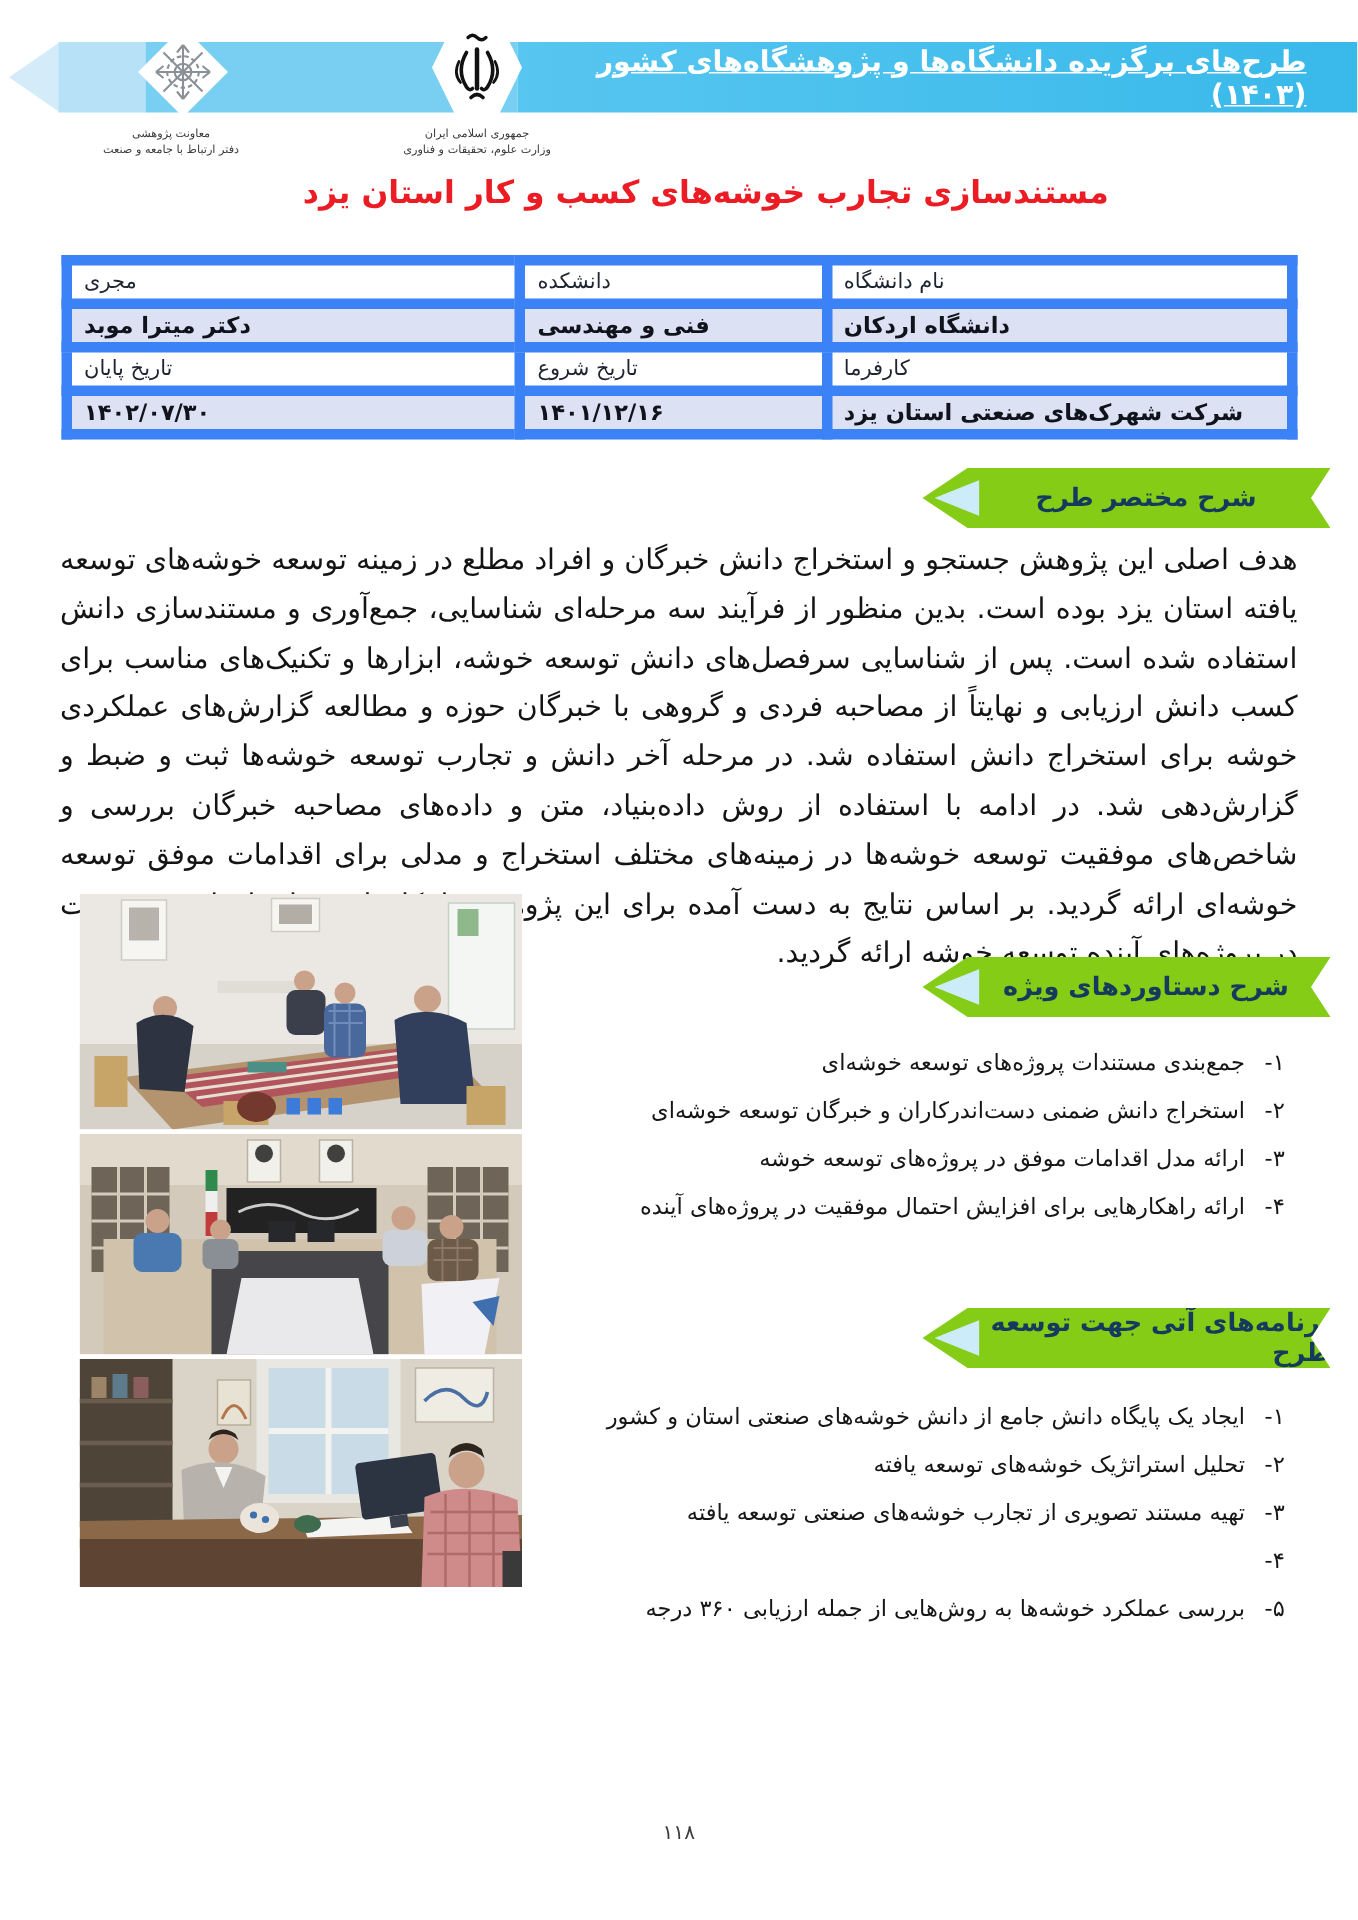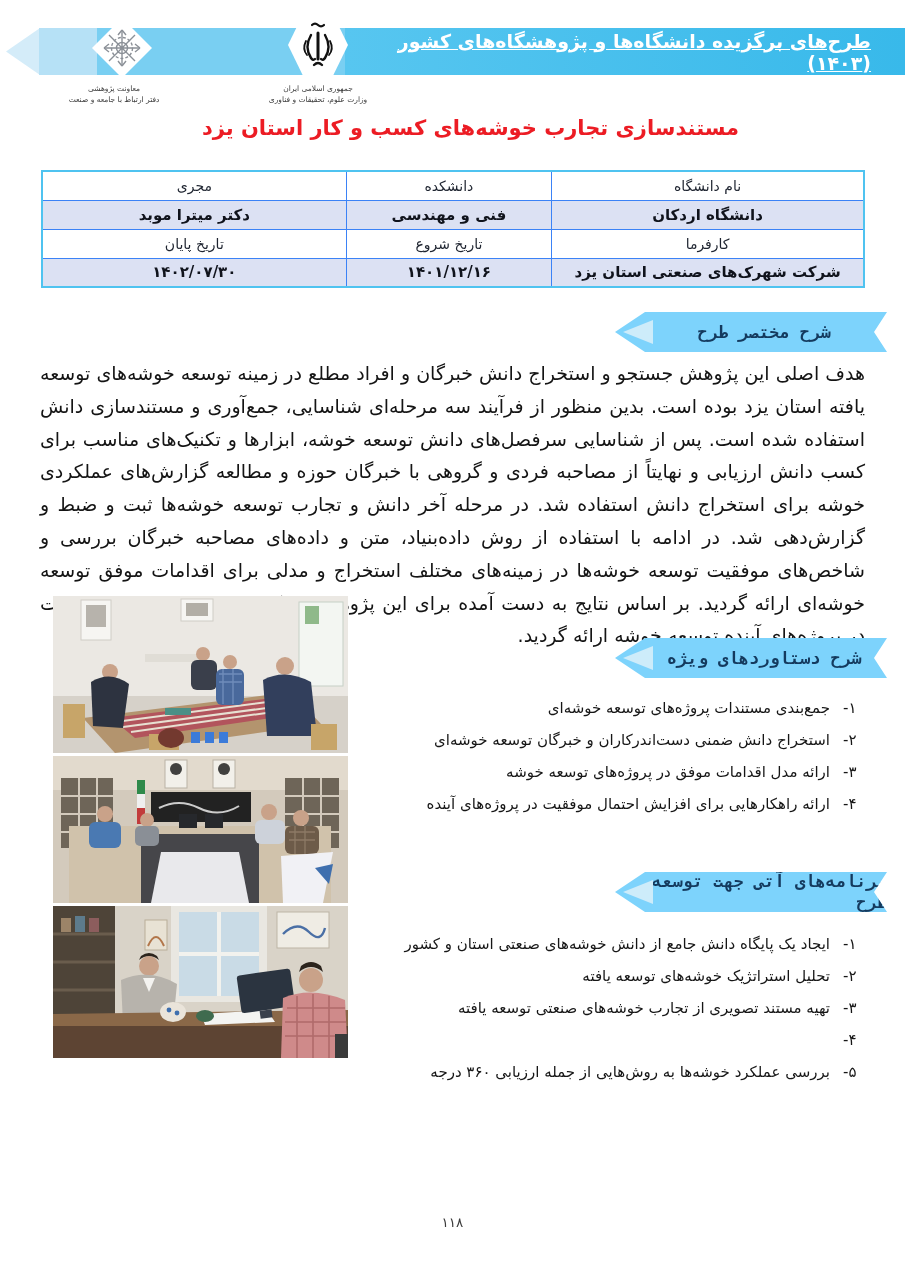--- a/index.html
+++ b/index.html
@@ -34,29 +34,29 @@
   .cap-ministry { top:83px; left:258px; width:120px; }
 
   
   .doc-title { position:absolute; top:116px; left:0; right:0; text-align:center;
     color:#ec1c24; font-weight:bold; font-size:21px;margin-left:36px; }
 
   
   .info-table { position:absolute; top:170px; right:40px; width:824px;
     border-collapse:collapse; table-layout:fixed; direction:rtl;
     border:2px solid #4fc3f0; }
-  .info-table td { border:1px solid #3b82f6; height:29px; text-align:center;
+  .info-table td { border:7px solid #3b82f6; height:29px; text-align:left;
     vertical-align:middle; font-size:14px; color:#1e2430; padding:2px 8px; }
   .info-table tr.data td { background:#dce1f3; font-weight:bold; font-size:15px; color:#10131c; }
   .col-a { width:38%; } .col-b { width:25%; } .col-c { width:37%; }
 
   
-  .ribbon { position:absolute; right:18px; width:272px; height:40px; background:#7dd3fc;
+  .ribbon { position:absolute; right:18px; width:272px; height:40px; background:#84cc16;
     clip-path:polygon(30px 0,100% 0,calc(100% - 13px) 50%,100% 100%,30px 100%,0 50%);
-    display:flex; align-items:center; justify-content:center; padding-left:26px;font-family:Liberation Mono, monospace; }
+    display:flex; align-items:center; justify-content:center; padding-left:26px; }
   .ribbon::before { content:""; position:absolute; left:8px; top:8px; width:30px; height:24px;
     background:#cdecfa; clip-path:polygon(100% 0,100% 100%,0 50%); }
   .ribbon .rb-text { font-weight:bold; font-size:17px; color:#143a5e; direction:rtl; }
   .ribbon-1 { top:312px; } .ribbon-2 { top:638px; } .ribbon-3 { top:872px; }
 
   
   .summary-text { position:absolute; top:357px; right:40px; width:825px;
     direction:rtl; text-align:justify; font-size:19px; line-height:32.8px; color:#141414; }
 
   

